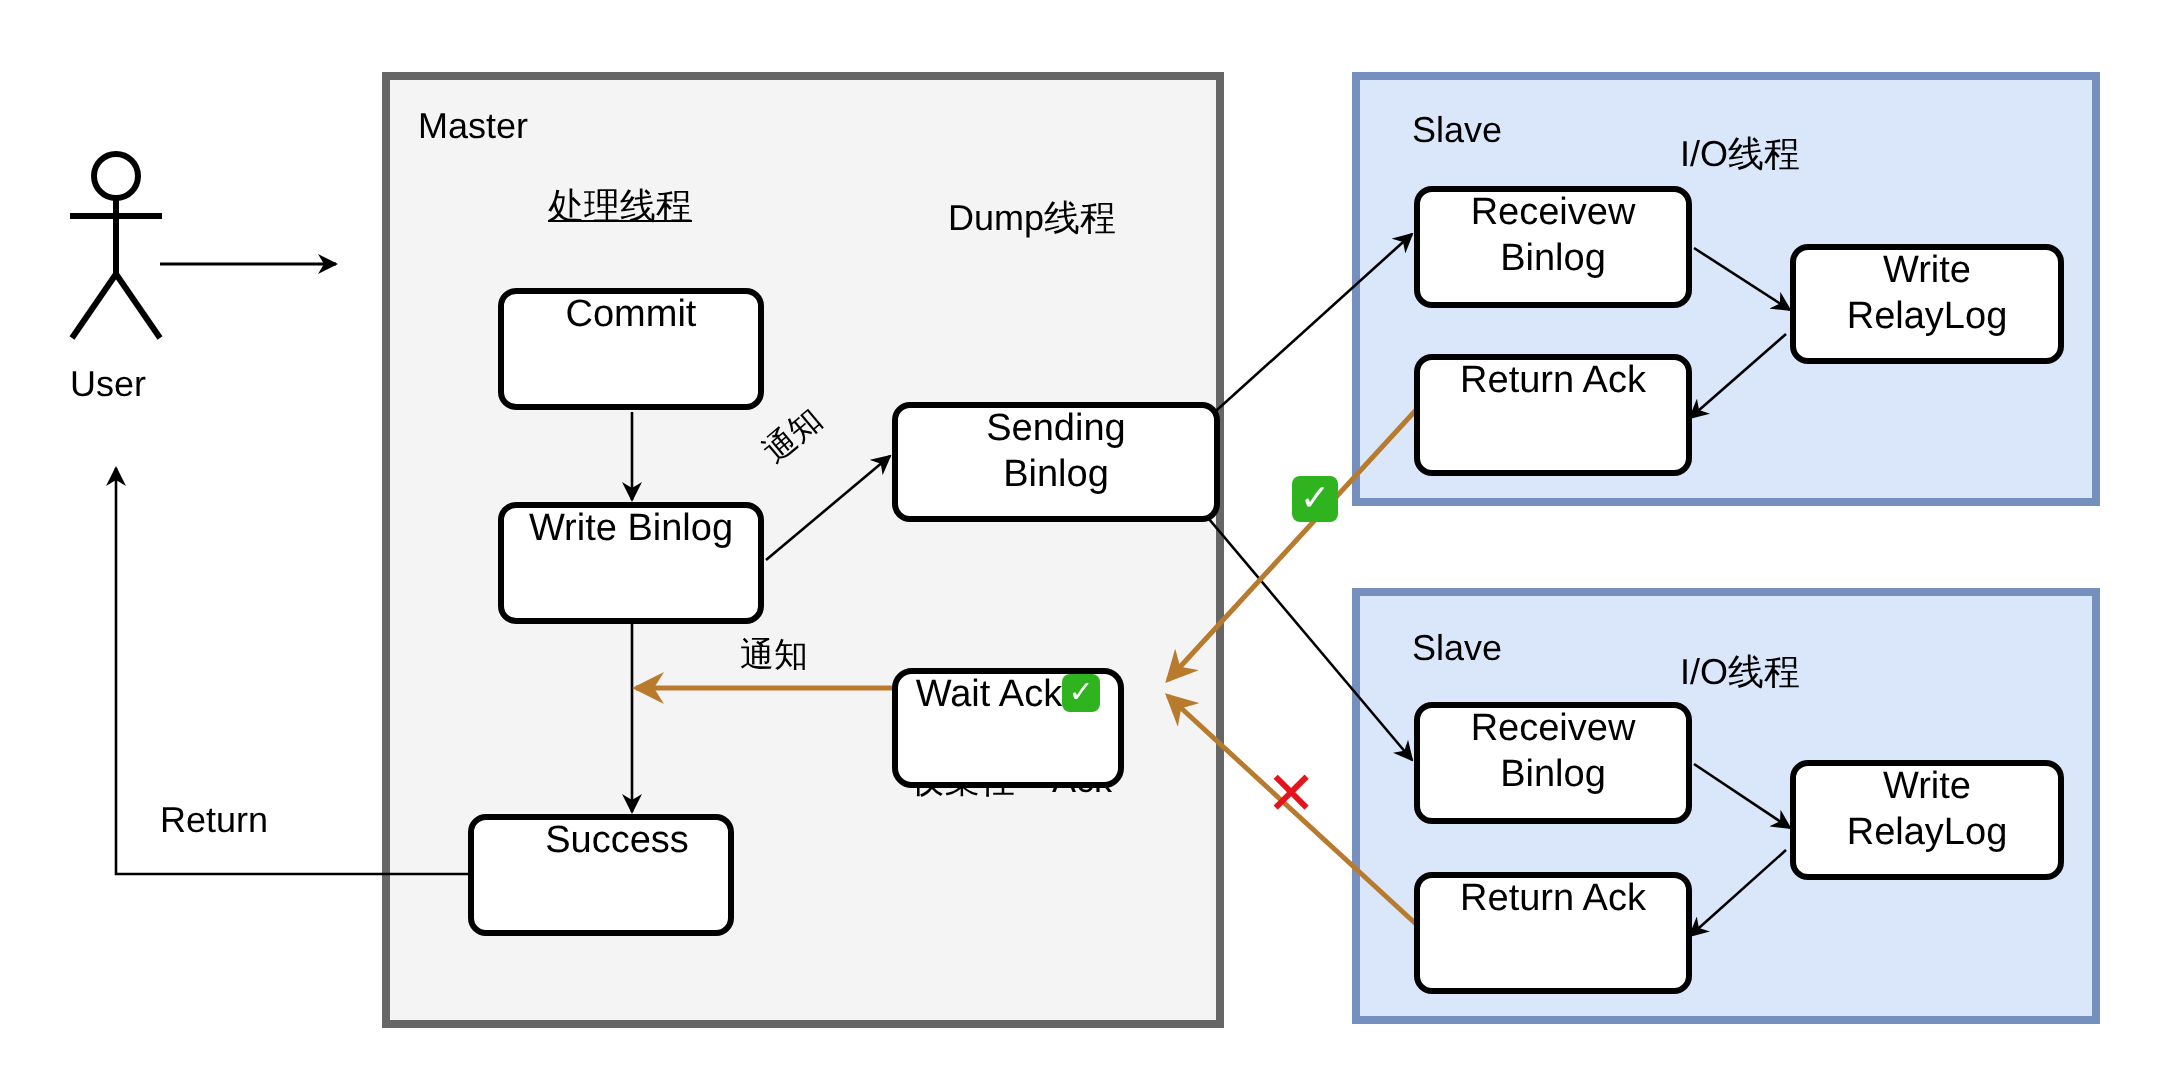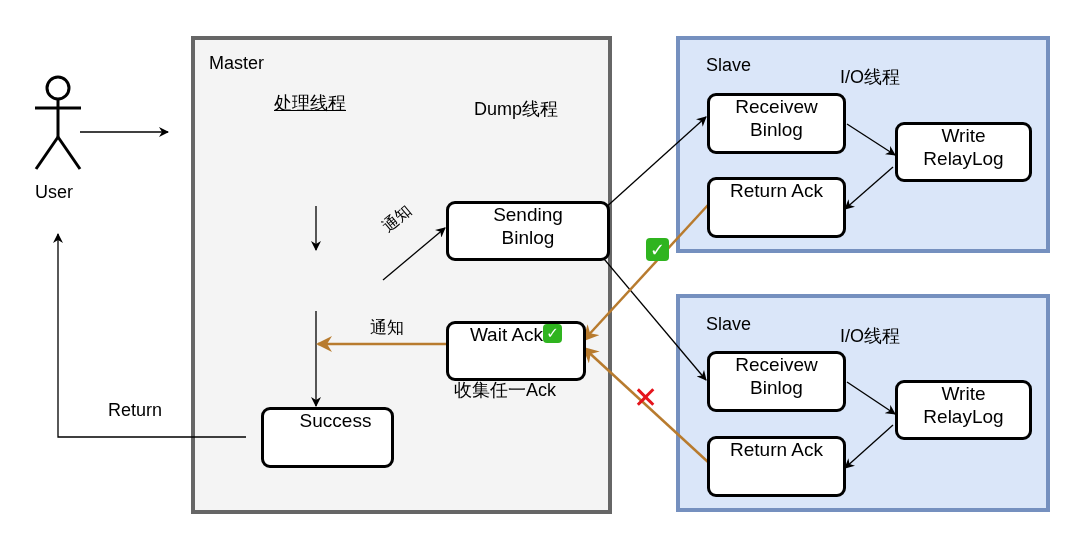--- a/index.html
+++ b/index.html
@@ -58,37 +58,43 @@
     <line x1="847" y1="124" x2="895" y2="155" stroke="#000" stroke-width="1.3" marker-end="url(#ab)"></line>
     <line x1="893" y1="167" x2="845" y2="209" stroke="#000" stroke-width="1.3" marker-end="url(#ab)"></line>
     <line x1="847" y1="382" x2="895" y2="414" stroke="#000" stroke-width="1.3" marker-end="url(#ab)"></line>
     <line x1="893" y1="425" x2="845" y2="468" stroke="#000" stroke-width="1.3" marker-end="url(#ab)"></line>
     <line x1="708" y1="205" x2="584" y2="340" stroke="#b87b2e" stroke-width="2.5" marker-end="url(#ao)"></line>
     <line x1="708" y1="462" x2="584" y2="348" stroke="#b87b2e" stroke-width="2.5" marker-end="url(#ao)"></line>
     <line x1="446" y1="344" x2="318" y2="344" stroke="#b87b2e" stroke-width="2.5" marker-end="url(#ao)"></line>
   </svg>
 
   <div class="lbl" style="left:35px;top:182px;text-align:center;">User</div>
-  <div class="lbl" style="left:80px;top:400px;margin-left:28px;">Return</div>
+  <div class="lbl" style="left:80px;top:400px;">Return</div>
 
   <div class="lbl" style="left:209px;top:53px;">Master</div>
   <div class="lbl" style="left:274px;top:93px;text-decoration:underline;">处理线程</div>
   <div class="lbl" style="left:474px;top:99px;">Dump线程</div>
   <div class="lbl" style="left:379px;top:222px;font-size:16px;transform:rotate(-40deg);transform-origin:left top;">通知</div>
   <div class="lbl" style="left:370px;top:318px;font-size:17px;">通知</div>
   <div class="lbl" style="left:454px;top:380px;">收集任一Ack</div>
 
-  <div class="node" style="left:261px;top:407px;width:133px;height:61px;padding-left:16px;">
+  <div class="node" style="left:249px;top:144px;width:133px;height:61px;">
+      <span>Commit</span>
+    </div>
+  <div class="node" style="left:249px;top:251px;width:133px;height:61px;">
+      <span>Write Binlog</span>
+    </div>
+  <div class="node" style="left:234px;top:407px;width:133px;height:61px;padding-left:16px;">
       <span>Success</span>
     </div>
   <div class="node" style="left:446px;top:201px;width:164px;height:60px;">
       <span>Sending
 Binlog</span>
     </div>
-  <div class="node" style="left:446px;top:321px;width:140px;height:60px;">
+  <div class="node" style="left:446px;top:334px;width:116px;height:60px;border-radius:10px;">
     <span>Wait Ack</span>
       <span class="emoji-check">✓</span>
   </div>
 
   <div class="lbl" style="left:706px;top:55px;">Slave</div>
   <div class="lbl" style="left:840px;top:67px;">I/O线程</div>
   <div class="node" style="left:707px;top:93px;width:139px;height:61px;">
       <span>Receivew
 Binlog</span>
     </div>

